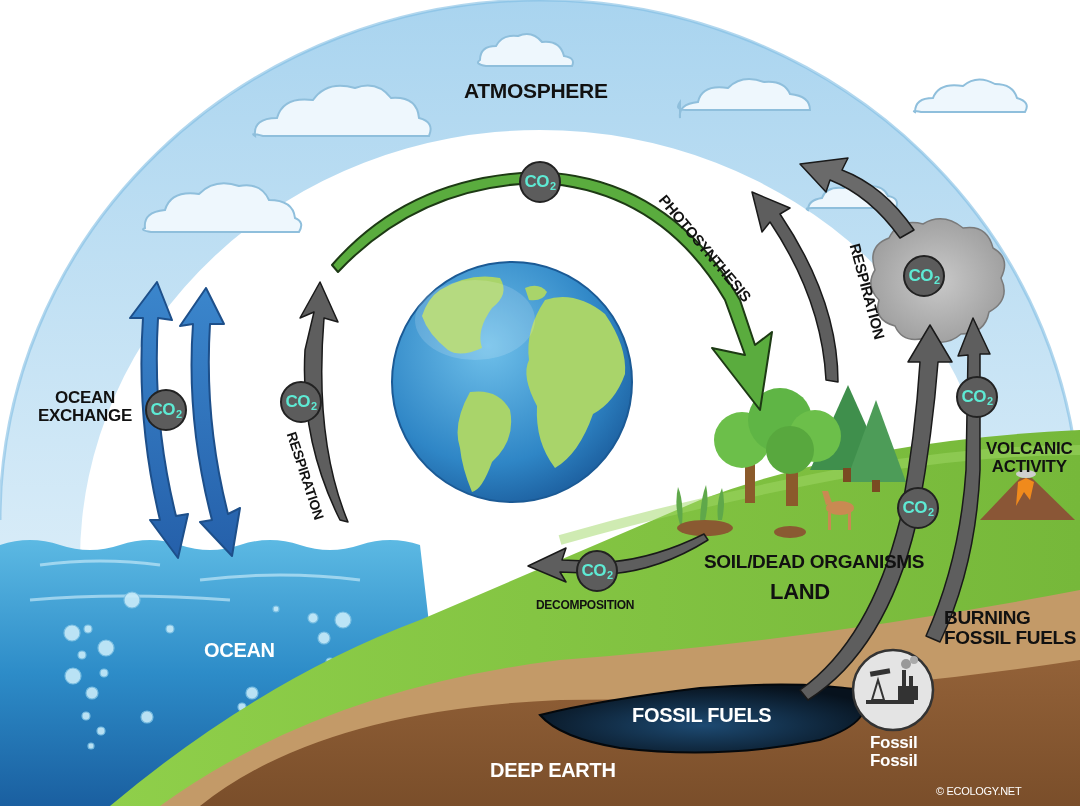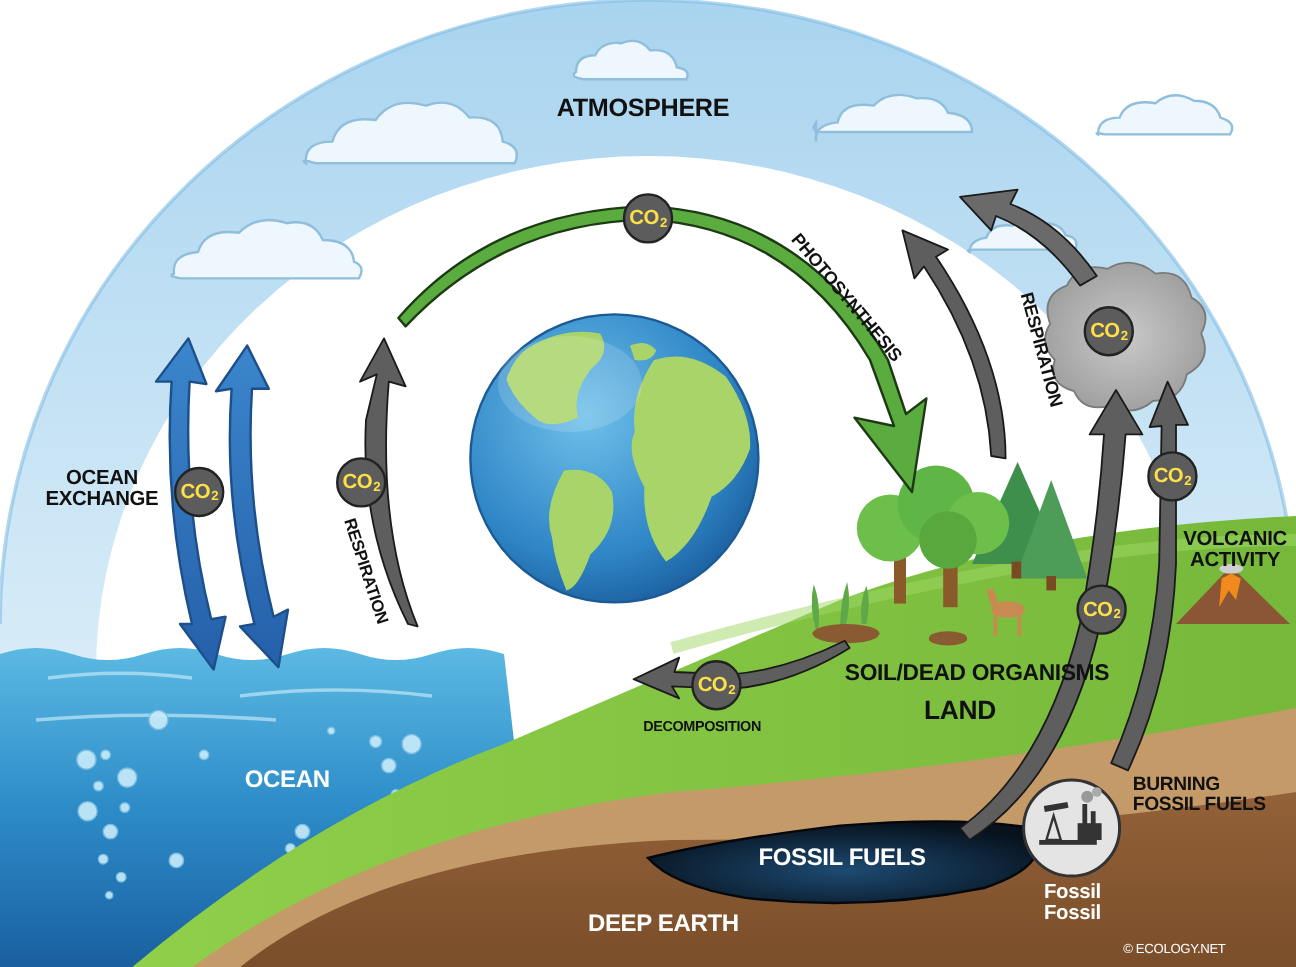--- a/index.html
+++ b/index.html
@@ -1,20 +1,20 @@
 <!DOCTYPE html>
 <html><head>
 <meta charset="utf-8">
 <style>
   html,body{margin:0;padding:0;background:#fff;}
   body{width:1080px;height:806px;overflow:hidden;position:relative;font-family:"Liberation Sans",sans-serif;}
   #stage{position:absolute;left:0;top:0;width:1080px;height:806px;}
   .lbl{position:absolute;font-family:"Liberation Sans",sans-serif;font-weight:700;color:#111;letter-spacing:-0.3px;line-height:1.05;text-align:center;white-space:nowrap;}
   .lbl.white{color:#fff;}
-  .co2{position:absolute;width:42px;height:42px;border-radius:50%;background:#5c5c5c;border:2px solid #222;box-sizing:border-box;color:#fde047;font-family:"Liberation Sans",sans-serif;font-weight:700;font-size:17px;display:flex;align-items:center;justify-content:center;letter-spacing:-0.5px;}
+  .co2{position:absolute;width:42px;height:42px;border-radius:50%;background:#5c5c5c;border:2px solid #222;box-sizing:border-box;color:#5eead4;font-family:"Liberation Sans",sans-serif;font-weight:700;font-size:17px;display:flex;align-items:center;justify-content:center;letter-spacing:-0.5px;}
   .co2 sub{font-size:11px;margin-top:8px;margin-left:1px;}
   .rot{transform-origin:left top;}
 </style>
 </head>
 <body>
 
 <svg id="stage" width="1080" height="806" viewBox="0 0 1080 806" xmlns="http://www.w3.org/2000/svg">
   <defs>
     <linearGradient id="skyG" x1="0" y1="0" x2="0" y2="1">
       <stop offset="0" stop-color="#a9d4ef"></stop>
@@ -195,21 +195,21 @@
 </div>
 
 <div class="lbl" style="left:704px;top:552px;font-size:19px;">SOIL/DEAD ORGANISMS</div>
 <div class="lbl" style="left:770px;top:580px;font-size:22px;">LAND</div>
 <div class="lbl" style="left:536px;top:599px;font-size:12px;">DECOMPOSITION</div>
 
 <div class="lbl white" style="left:204px;top:640px;font-size:20px;">OCEAN</div>
 
 <div class="lbl white" style="left:632px;top:705px;font-size:20px;">FOSSIL FUELS</div>
 
-<div class="lbl" style="left:944px;top:646px;font-size:16px;text-align:left;">
+<div class="lbl" style="left:944px;top:608px;font-size:19px;text-align:left;">
   <div>BURNING</div>
   <div>FOSSIL FUELS</div>
 </div>
 
 <div class="lbl white" style="left:870px;top:734px;font-size:17px;">
   <div>Fossil</div>
   <div>Fossil</div>
 </div>
 
 <div class="lbl white" style="left:490px;top:760px;font-size:20px;text-align:center;">DEEP EARTH</div>

